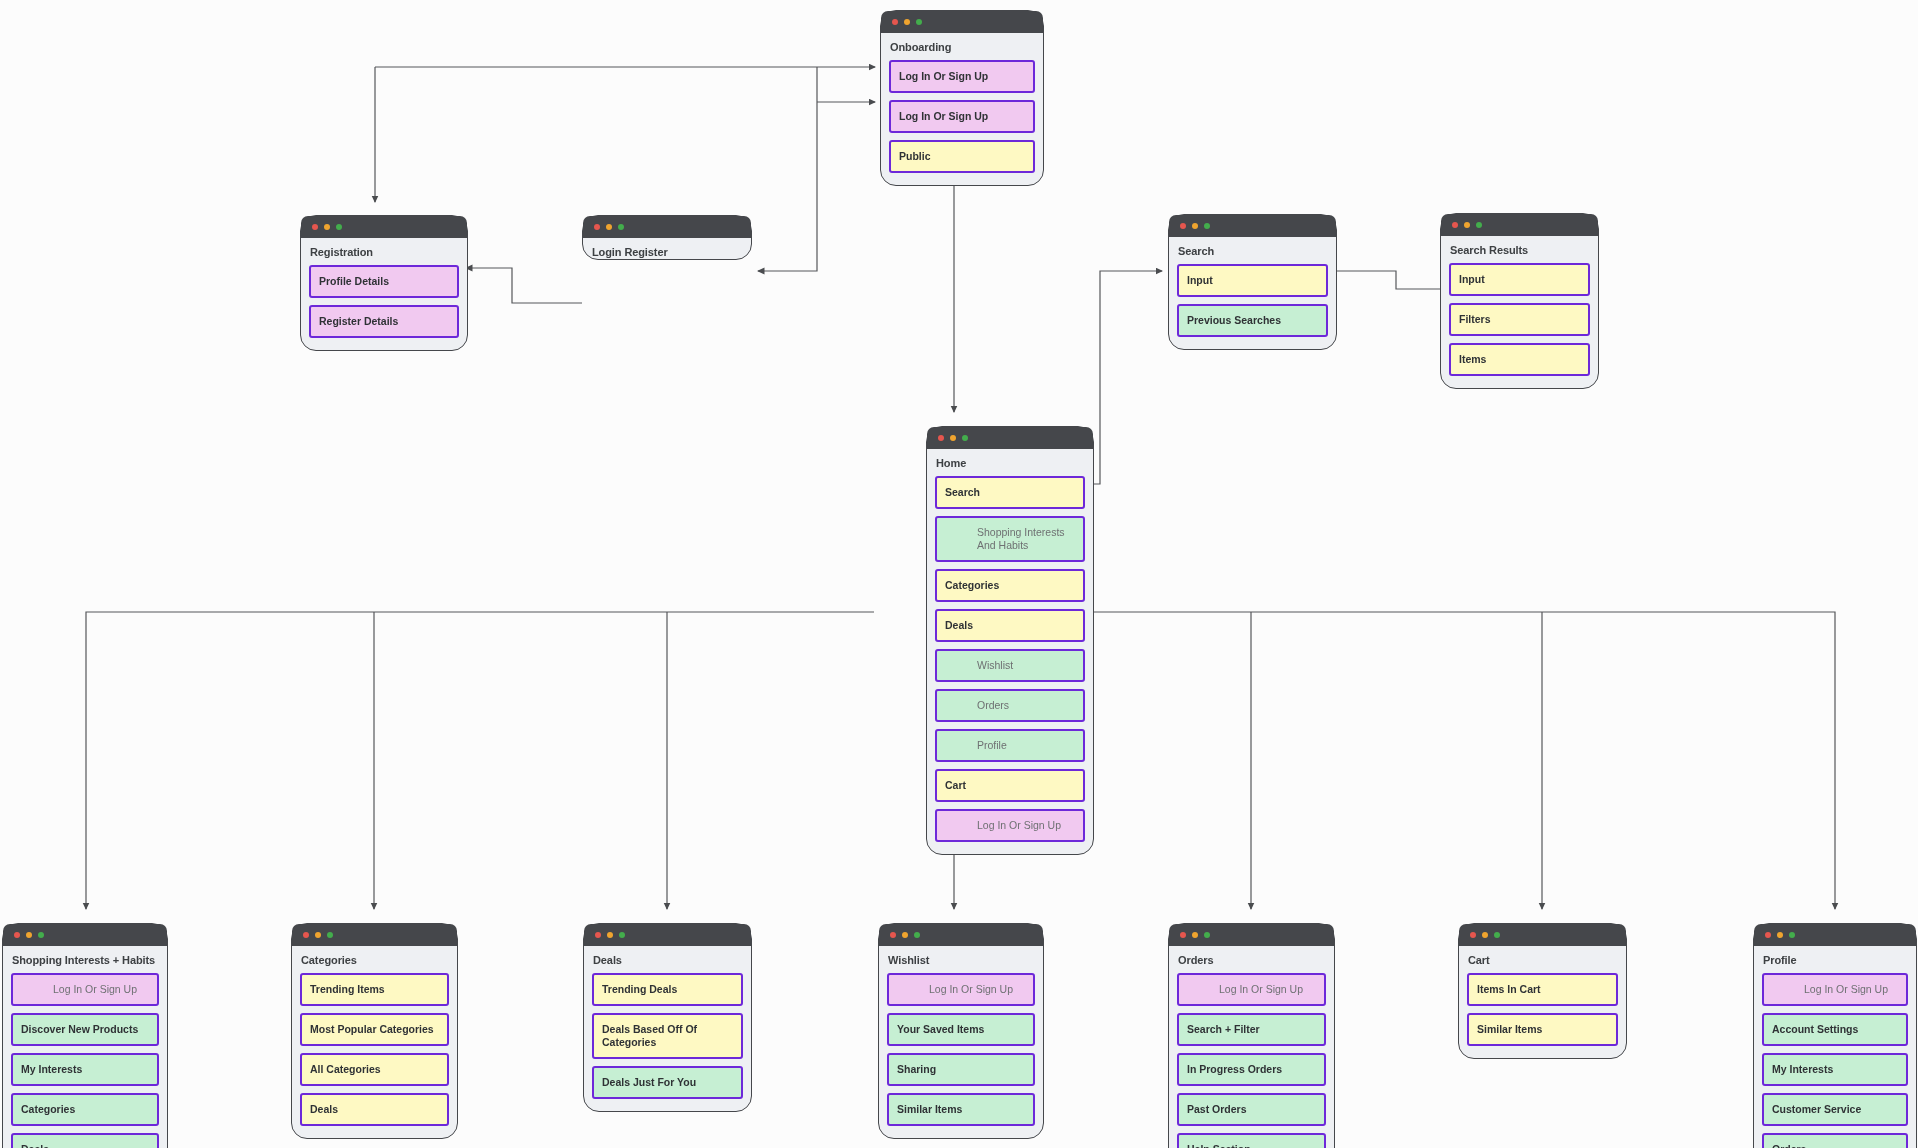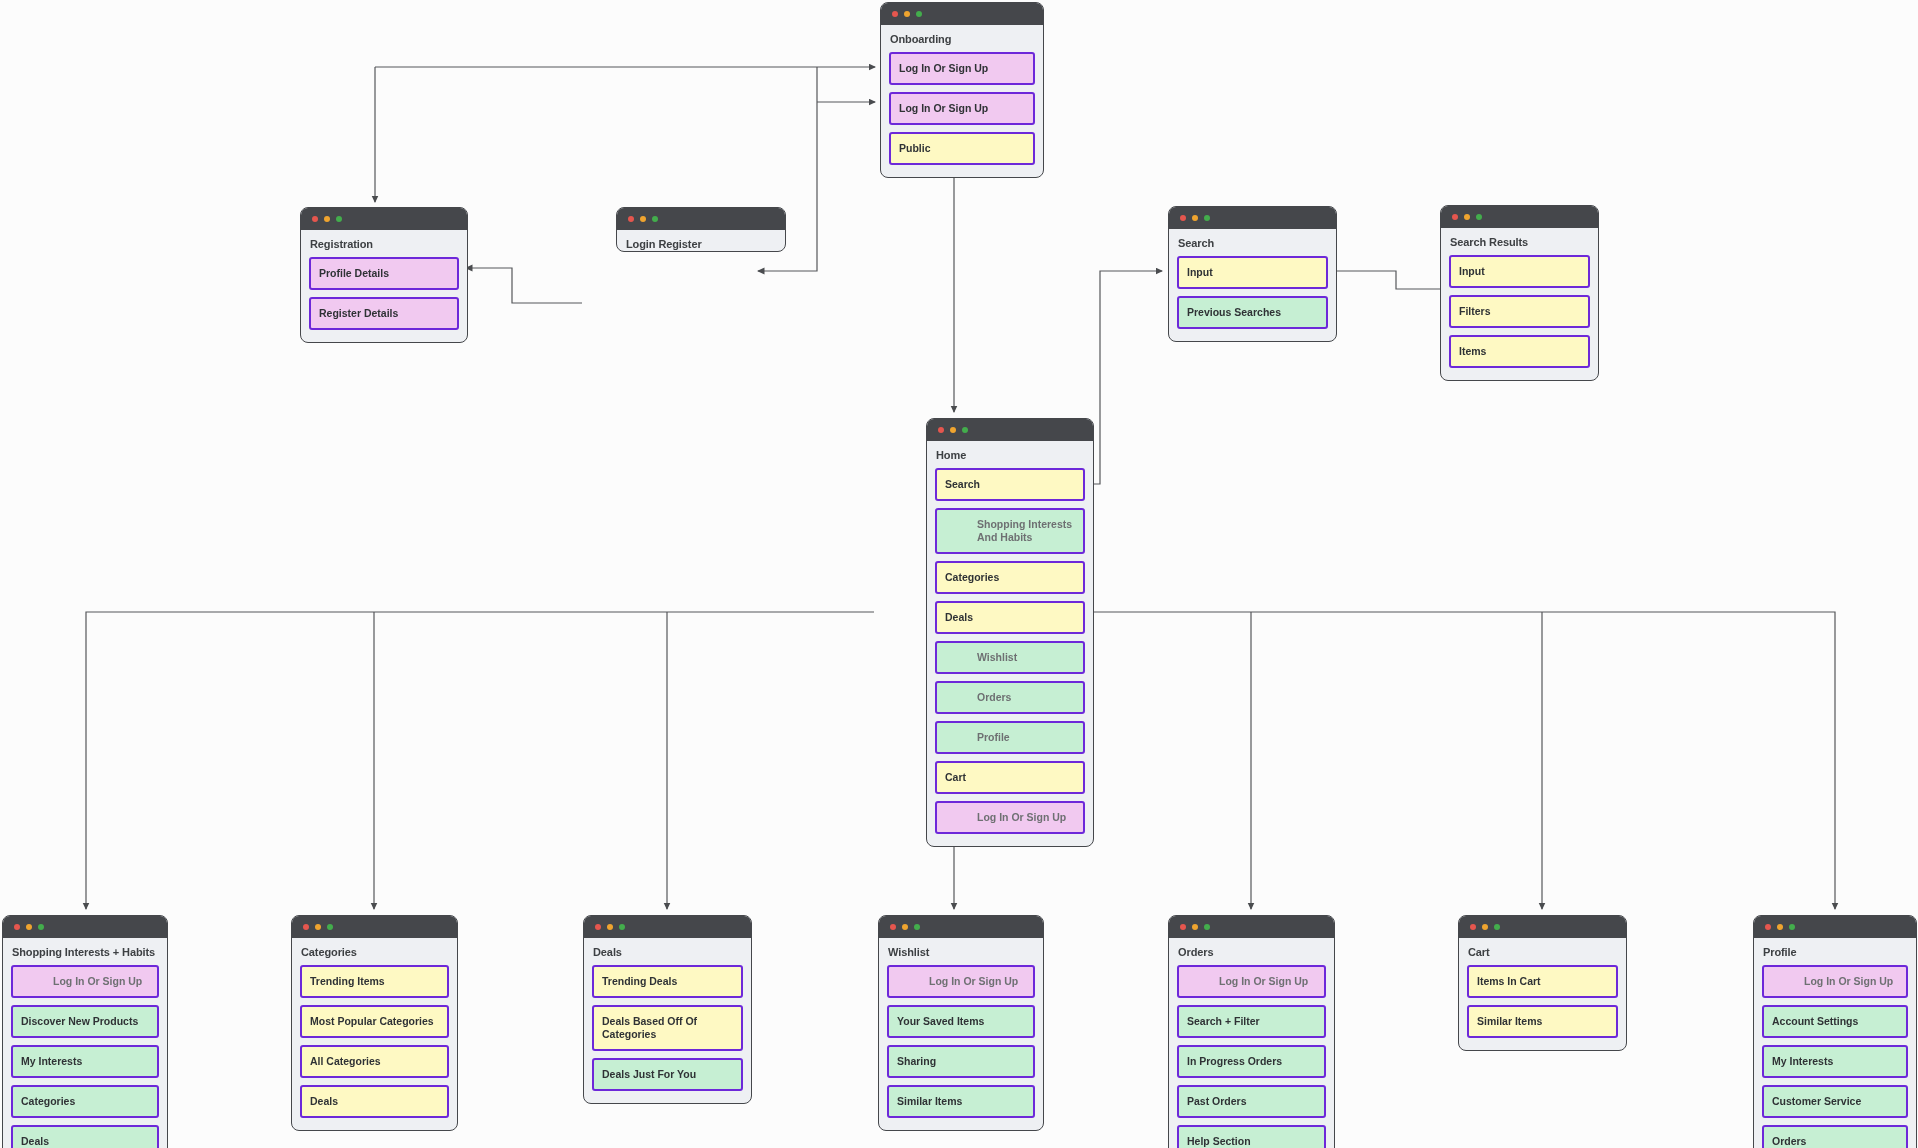--- a/index.html
+++ b/index.html
@@ -4,42 +4,42 @@
 <style>
   html,body{margin:0;padding:0;background:#fcfcfc;}
   #canvas{
     position:relative;width:1918px;height:1148px;overflow:hidden;
     font-family:"Liberation Sans","DejaVu Sans",sans-serif;
     background:#fcfcfc;
   }
   #wires{position:absolute;left:0;top:0;width:1918px;height:1148px;}
   .card{
     position:absolute;background:#eef0f3;border:1px solid #45474b;
-    border-radius:8px;box-sizing:border-box;z-index:2;
+    border-radius:16px;box-sizing:border-box;z-index:2;margin-top:8px;
   }
   .card-header{
     height:22px;background:#45474b;border-radius:7px 7px 0 0;
     display:flex;align-items:center;gap:6px;padding-left:11px;
   }
   .dot{width:6px;height:6px;border-radius:50%;display:inline-block;}
   .dot.red{background:#e5564e;}
   .dot.yellow{background:#efa42f;}
   .dot.green{background:#43ad4c;}
   .card-title{
     padding:8px 8px 1px 9px;font-size:11px;font-weight:700;
     color:#3d4043;white-space:nowrap;letter-spacing:-0.1px;
   }
   .card-items{display:flex;flex-direction:column;gap:7px;padding:6px 8px 12px 8px;}
   .item{
     border:2px solid #6d28d9;border-radius:3px;padding:8px 8px;
     font-size:10.5px;line-height:13px;font-weight:600;color:#2f3235;
     white-space:nowrap;box-sizing:border-box;
   }
   .item.wrap{white-space:normal;}
-  .item.muted{color:#6e7072;font-weight:700;padding-left:40px;}
+  .item.muted{color:#6e7072;font-weight:400;padding-left:40px;}
   .item.pink{background:#f1c9f0;}
   .item.blue{background:#fef9c3;}
   .item.green{background:#c6efd3;}
 </style>
 </head>
 <body>
 
 <div id="canvas">
   <svg id="wires" viewBox="0 0 1918 1148" xmlns="http://www.w3.org/2000/svg">
     <defs>
@@ -83,21 +83,21 @@
         <span class="dot red"></span>
         <span class="dot yellow"></span>
         <span class="dot green"></span>
       </div>
       <div class="card-title">Registration</div>
       <div class="card-items">
         <div class="item pink">Profile Details</div>
         <div class="item pink">Register Details</div>
       </div>
     </div>
-    <div class="card" style="left: 616px; top: 207px; width: 170px;">
+    <div class="card" style="left: 582px; top: 207px; width: 170px;">
       <div class="card-header">
         <span class="dot red"></span>
         <span class="dot yellow"></span>
         <span class="dot green"></span>
       </div>
       <div class="card-title">Login Register</div>
     </div>
     <div class="card" style="left: 1168px; top: 206px; width: 169px;">
       <div class="card-header">
         <span class="dot red"></span>

